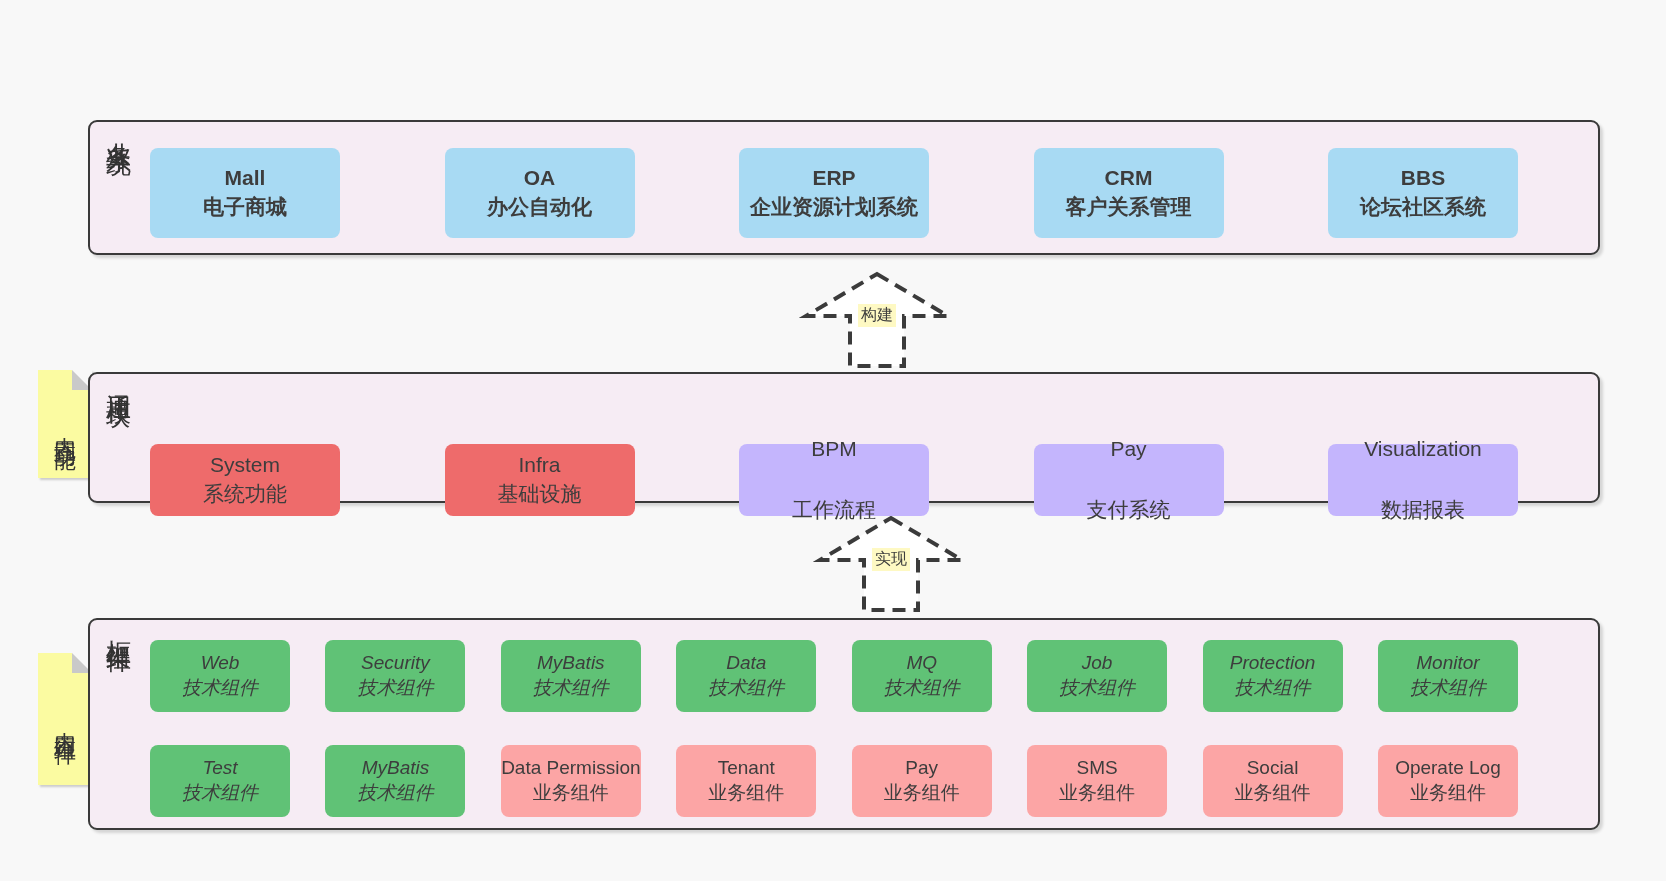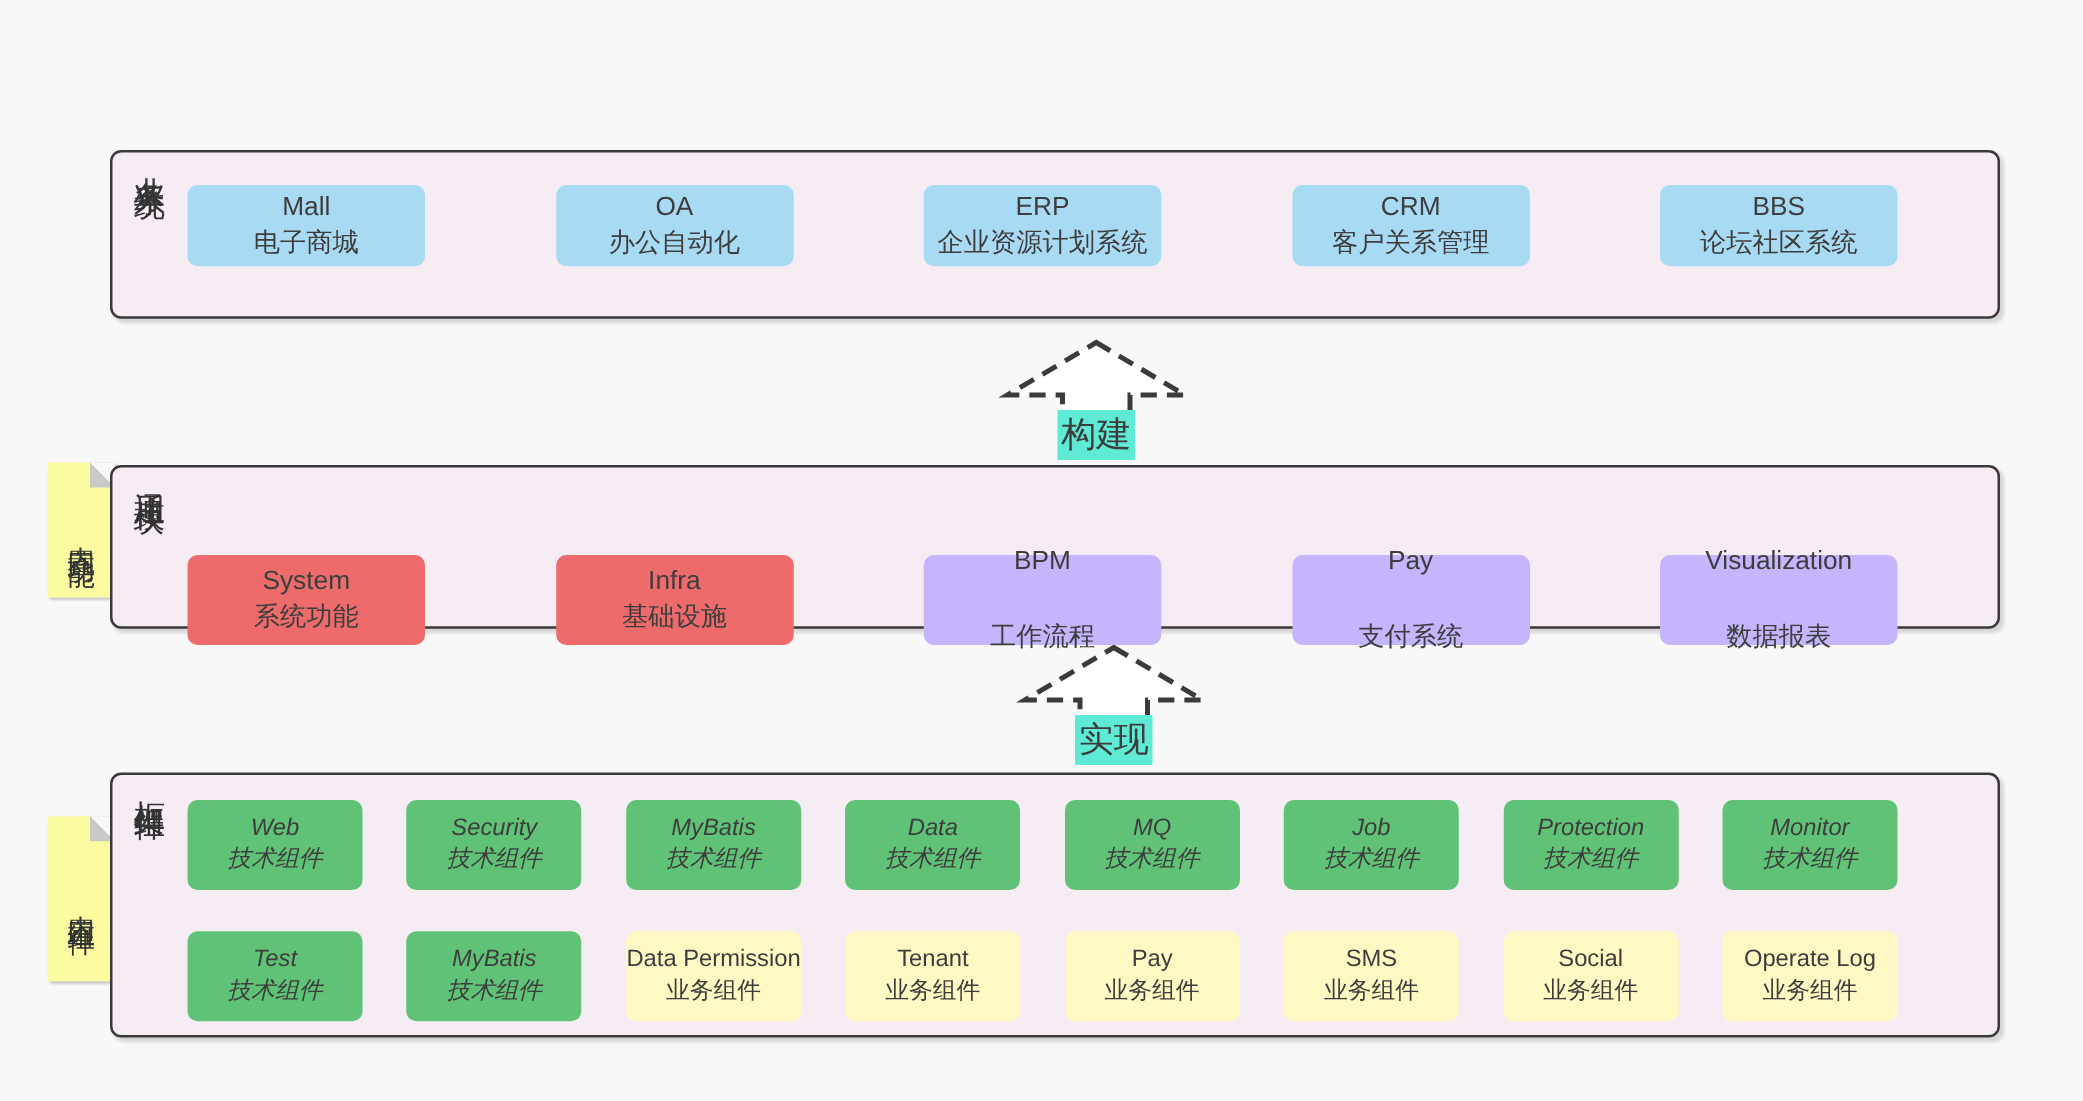--- a/index.html
+++ b/index.html
@@ -20,47 +20,47 @@
 
   .boxrow{position:absolute;left:60px;right:80px;display:flex;justify-content:space-between;}
   .panel-1 .boxrow{top:26px;}
   .panel-2 .boxrow{top:26px;}
   .boxgrid{position:absolute;left:60px;right:80px;top:20px;display:grid;
            grid-template-columns:repeat(8,140px);justify-content:space-between;row-gap:33px;}
 
   .box{border-radius:8px;display:flex;flex-direction:column;align-items:center;justify-content:center;
        text-align:center;line-height:1.38;box-sizing:border-box;}
   .boxrow .box{width:190px;font-size:21px;}
-  .panel-1 .box{height:65px;}
+  .panel-1 .box{height:90px;font-weight:bold;}
   .panel-2 .box{height:72px;margin-top:44px;}
   .boxgrid .box{width:140px;height:72px;font-size:19px;line-height:1.3;}
 
   .c-blue{background:#a8daf3;}
   .c-red{background:#ee6b6b;}
   .c-pink{background:#c4b5fd;gap:32px;}
   .c-green{background:#60c276;font-style:italic;}
-  .c-lgreen{background:#fef9c3;}
+  .c-lgreen{background:#fca5a5;}
 
   
   .sticky{position:absolute;left:38px;width:54px;background:#fbfba1;z-index:1;
           box-shadow:2px 2px 2px rgba(0,0,0,0.18);display:flex;align-items:center;justify-content:center;}
   .sticky-1{top:370px;height:108px;}
   .sticky-2{top:653px;height:132px;}
   .sticky::before{content:"";position:absolute;top:0;right:0;width:0;height:0;border-style:solid;
                   border-width:0 20px 20px 0;border-color:transparent #f8f8f8 #c9c9c9 transparent;}
   .sticky .v-text{writing-mode:vertical-rl;text-orientation:upright;font-size:22px;
                   letter-spacing:4px;color:#333;margin-top:6px;}
 
   
   .arrow{position:absolute;width:164px;height:104px;z-index:1;}
   .arrow-1{left:795px;top:268px;}
   .arrow-2{left:809px;top:512px;}
   .arrow svg{position:absolute;left:0;top:0;}
-  .arrow .arrow-label{position:absolute;left:50%;top:60px;transform:translateX(-50%);
-                      background:#5eead4;padding:1px 3px;font-size:28px;color:#3d3d3d;}
+  .arrow .arrow-label{position:absolute;left:50%;top:36px;transform:translateX(-50%);
+                      background:#fef9c3;padding:1px 3px;font-size:16px;color:#3d3d3d;}
 </style>
 </head>
 <body>
 
 <div class="page">
 
   <section class="panel panel-1">
     <div class="side-label">业务系统</div>
     <div class="boxrow">
       <div class="box c-blue">

